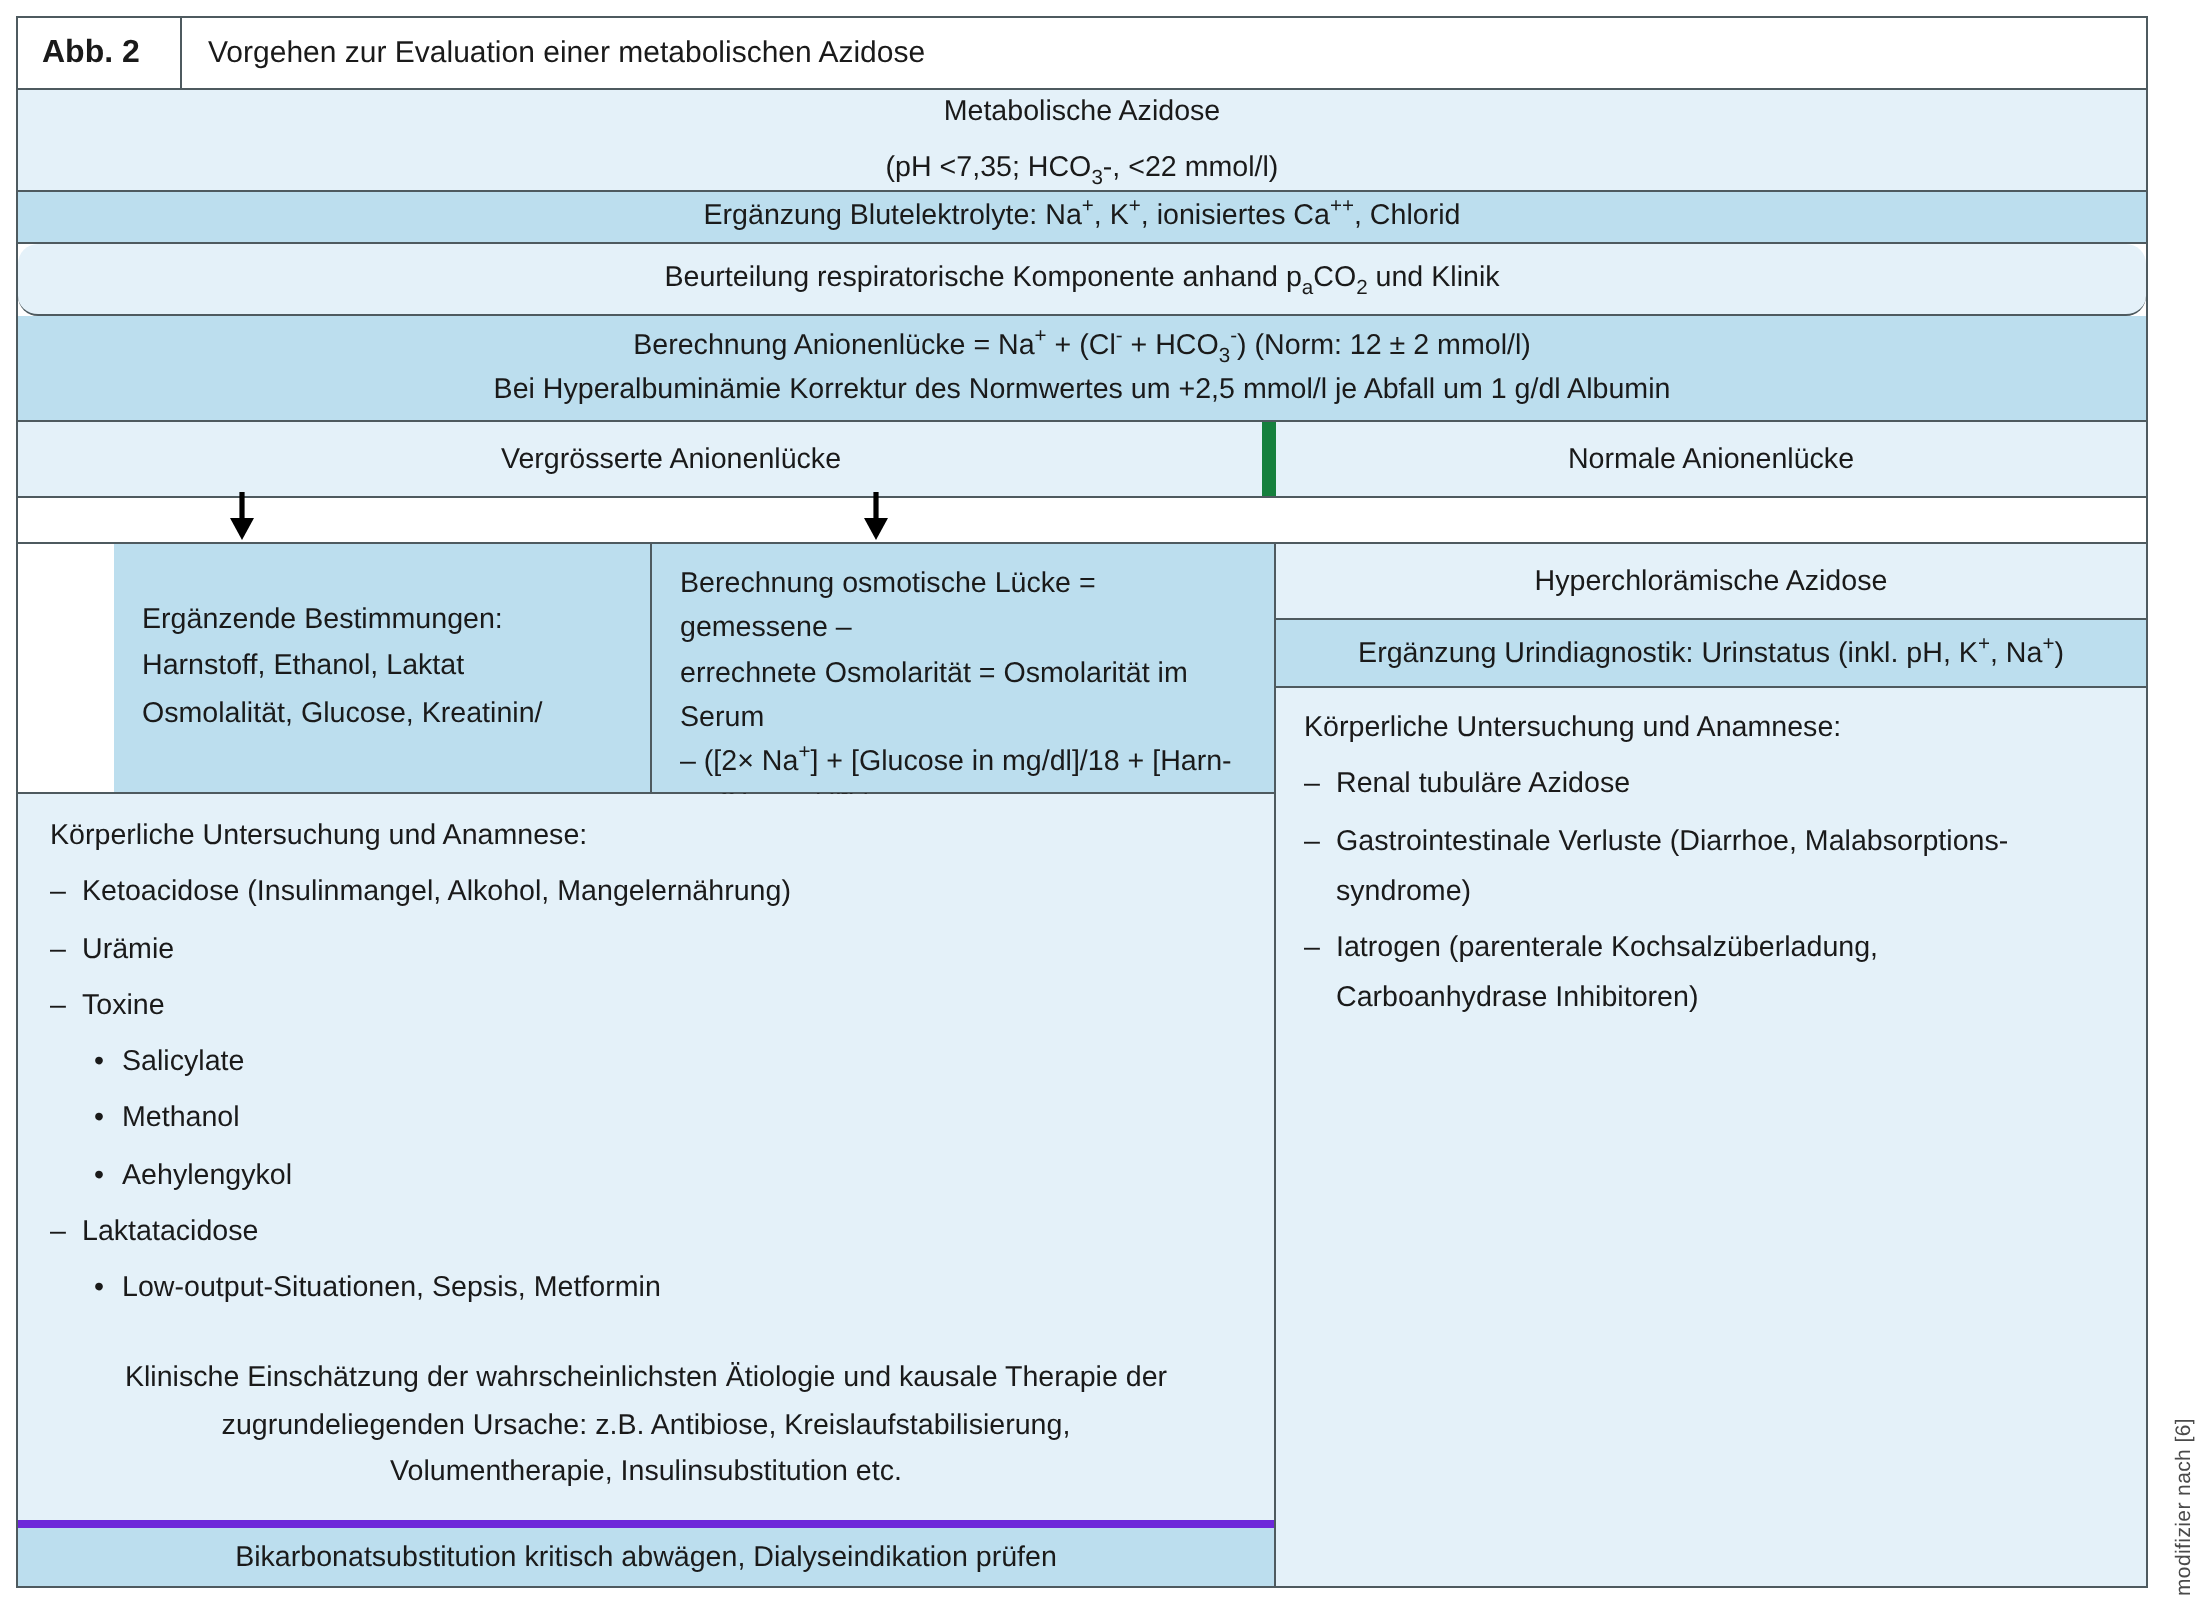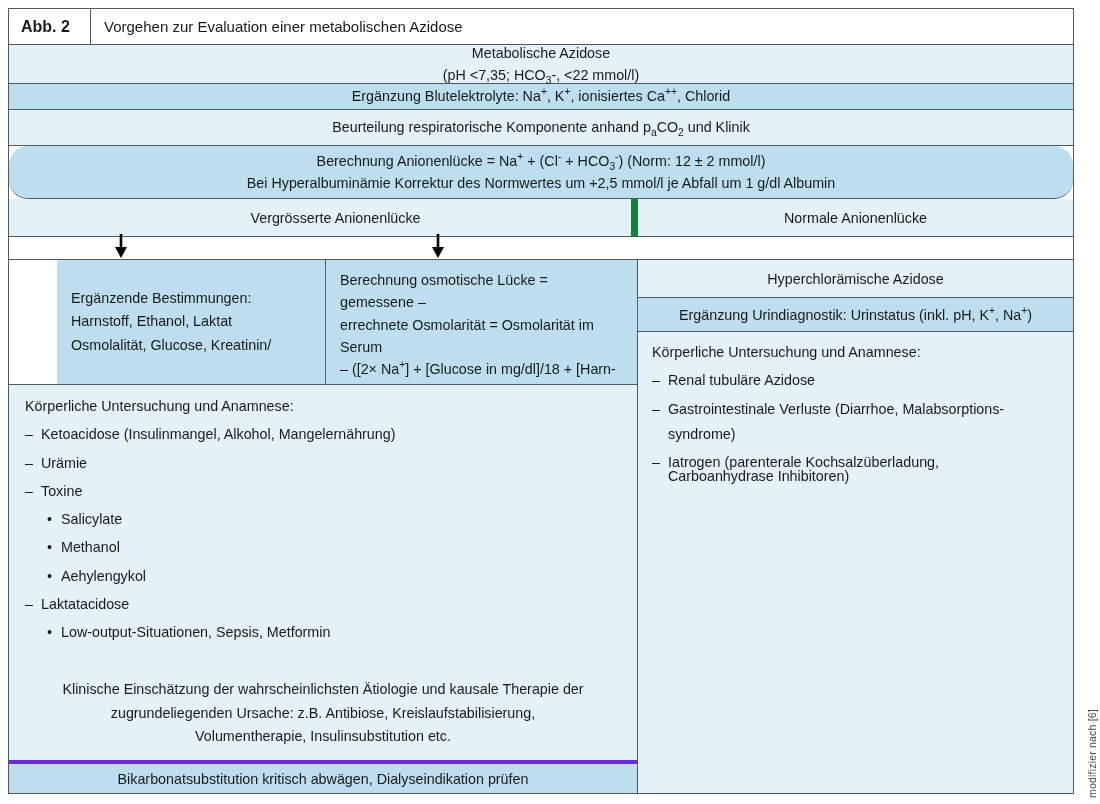--- a/index.html
+++ b/index.html
@@ -63,24 +63,24 @@
     line-height: 1.55;
     display: flex;
     flex-direction: column;
     justify-content: center;
     align-items: center;
     flex: 0 0 auto;
   }
   .band-light { background: #e4f1f9; }
   .band-dark  { background: #bcdeee; }
 
-  .r-title     { height: 39px; }
+  .r-title     { height: 51px; justify-content: space-between; }
   .r-electro   { height: 26px; }
-  .r-resp      { height: 36px; }
-  .r-anion     { height: 53px; border-radius: 19px; }
+  .r-resp      { height: 36px; border-radius: 10px; }
+  .r-anion     { height: 53px; }
 
   
   .split {
     display: flex;
     height: 38px;
     flex: 0 0 auto;
     border-bottom: 1px solid #4e5a5f;
     background: #e4f1f9;
     box-sizing: border-box;
   }
@@ -385,21 +385,21 @@
           <span>
             <span>Gastrointestinale Verluste (Diarrhoe, Malabsorptions-</span><br>
             <span style="display:inline-block;margin-top:11px;">syndrome)</span>
           </span>
         </div>
 
         <div class="lb-item">
           <span class="lb-dash">–</span>
           <span>
             <span>Iatrogen (parenterale Kochsalzüberladung,</span><br>
-            <span style="display:inline-block;">Carboanhydrase Inhibitoren)</span>
+            <span style="display:inline-block;margin-top:11px;">Carboanhydrase Inhibitoren)</span>
           </span>
         </div>
       </div>
     </div>
 
   </div>
 </div>
 
 <div id="credit">modifizier nach [6]</div>
 

